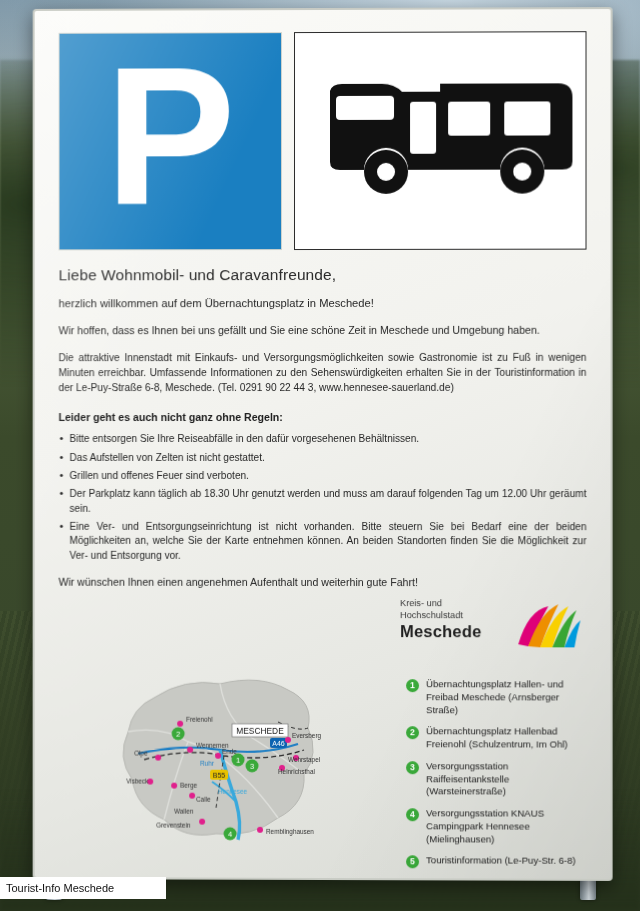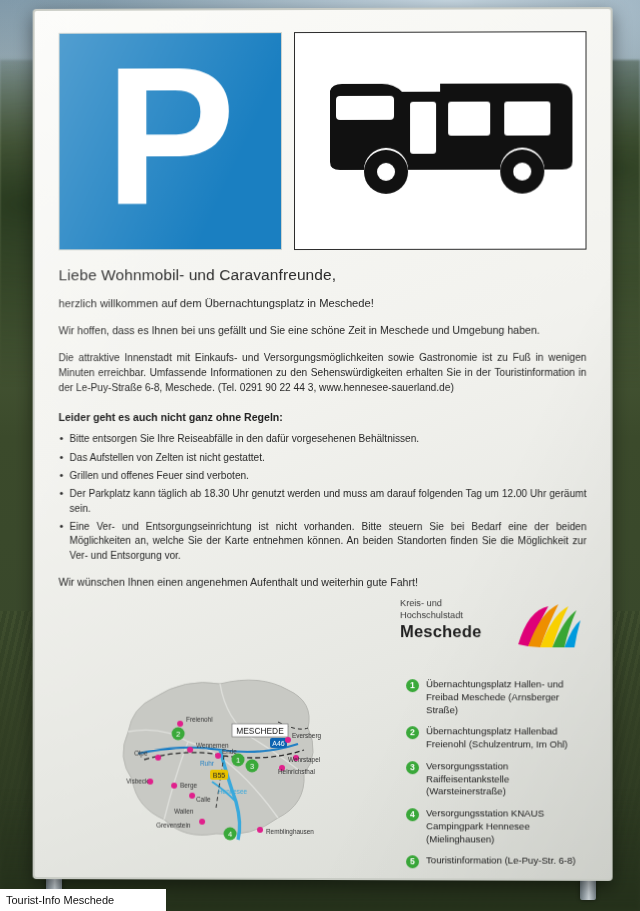--- a/index.html
+++ b/index.html
@@ -109,21 +109,21 @@
   .legend{position:absolute;left:348px;top:16px;right:0;}
   .legend-item{display:flex;gap:7px;margin-bottom:9px;}
   .num{
     flex:none;width:13px;height:13px;border-radius:50%;background:#3aa93a;color:#fff;
     font-size:8.6px;line-height:13px;text-align:center;font-weight:bold;margin-top:1px;
   }
   .legend-text{font-size:9.6px;color:#232323;line-height:1.33;}
 
   
   .caption{
-    position:absolute;left:0;bottom:0;height:22px;width:160px;
+    position:absolute;left:0;bottom:12px;height:22px;width:160px;
     background:#ffffff;color:#111;font-size:11px;line-height:22px;padding-left:6px;
   }
 </style>
 </head>
 <body>
 
 <div class="photo-bg">
   <div class="sky-glow"></div>
   <div class="foliage"></div>
   <div class="ground"></div>

